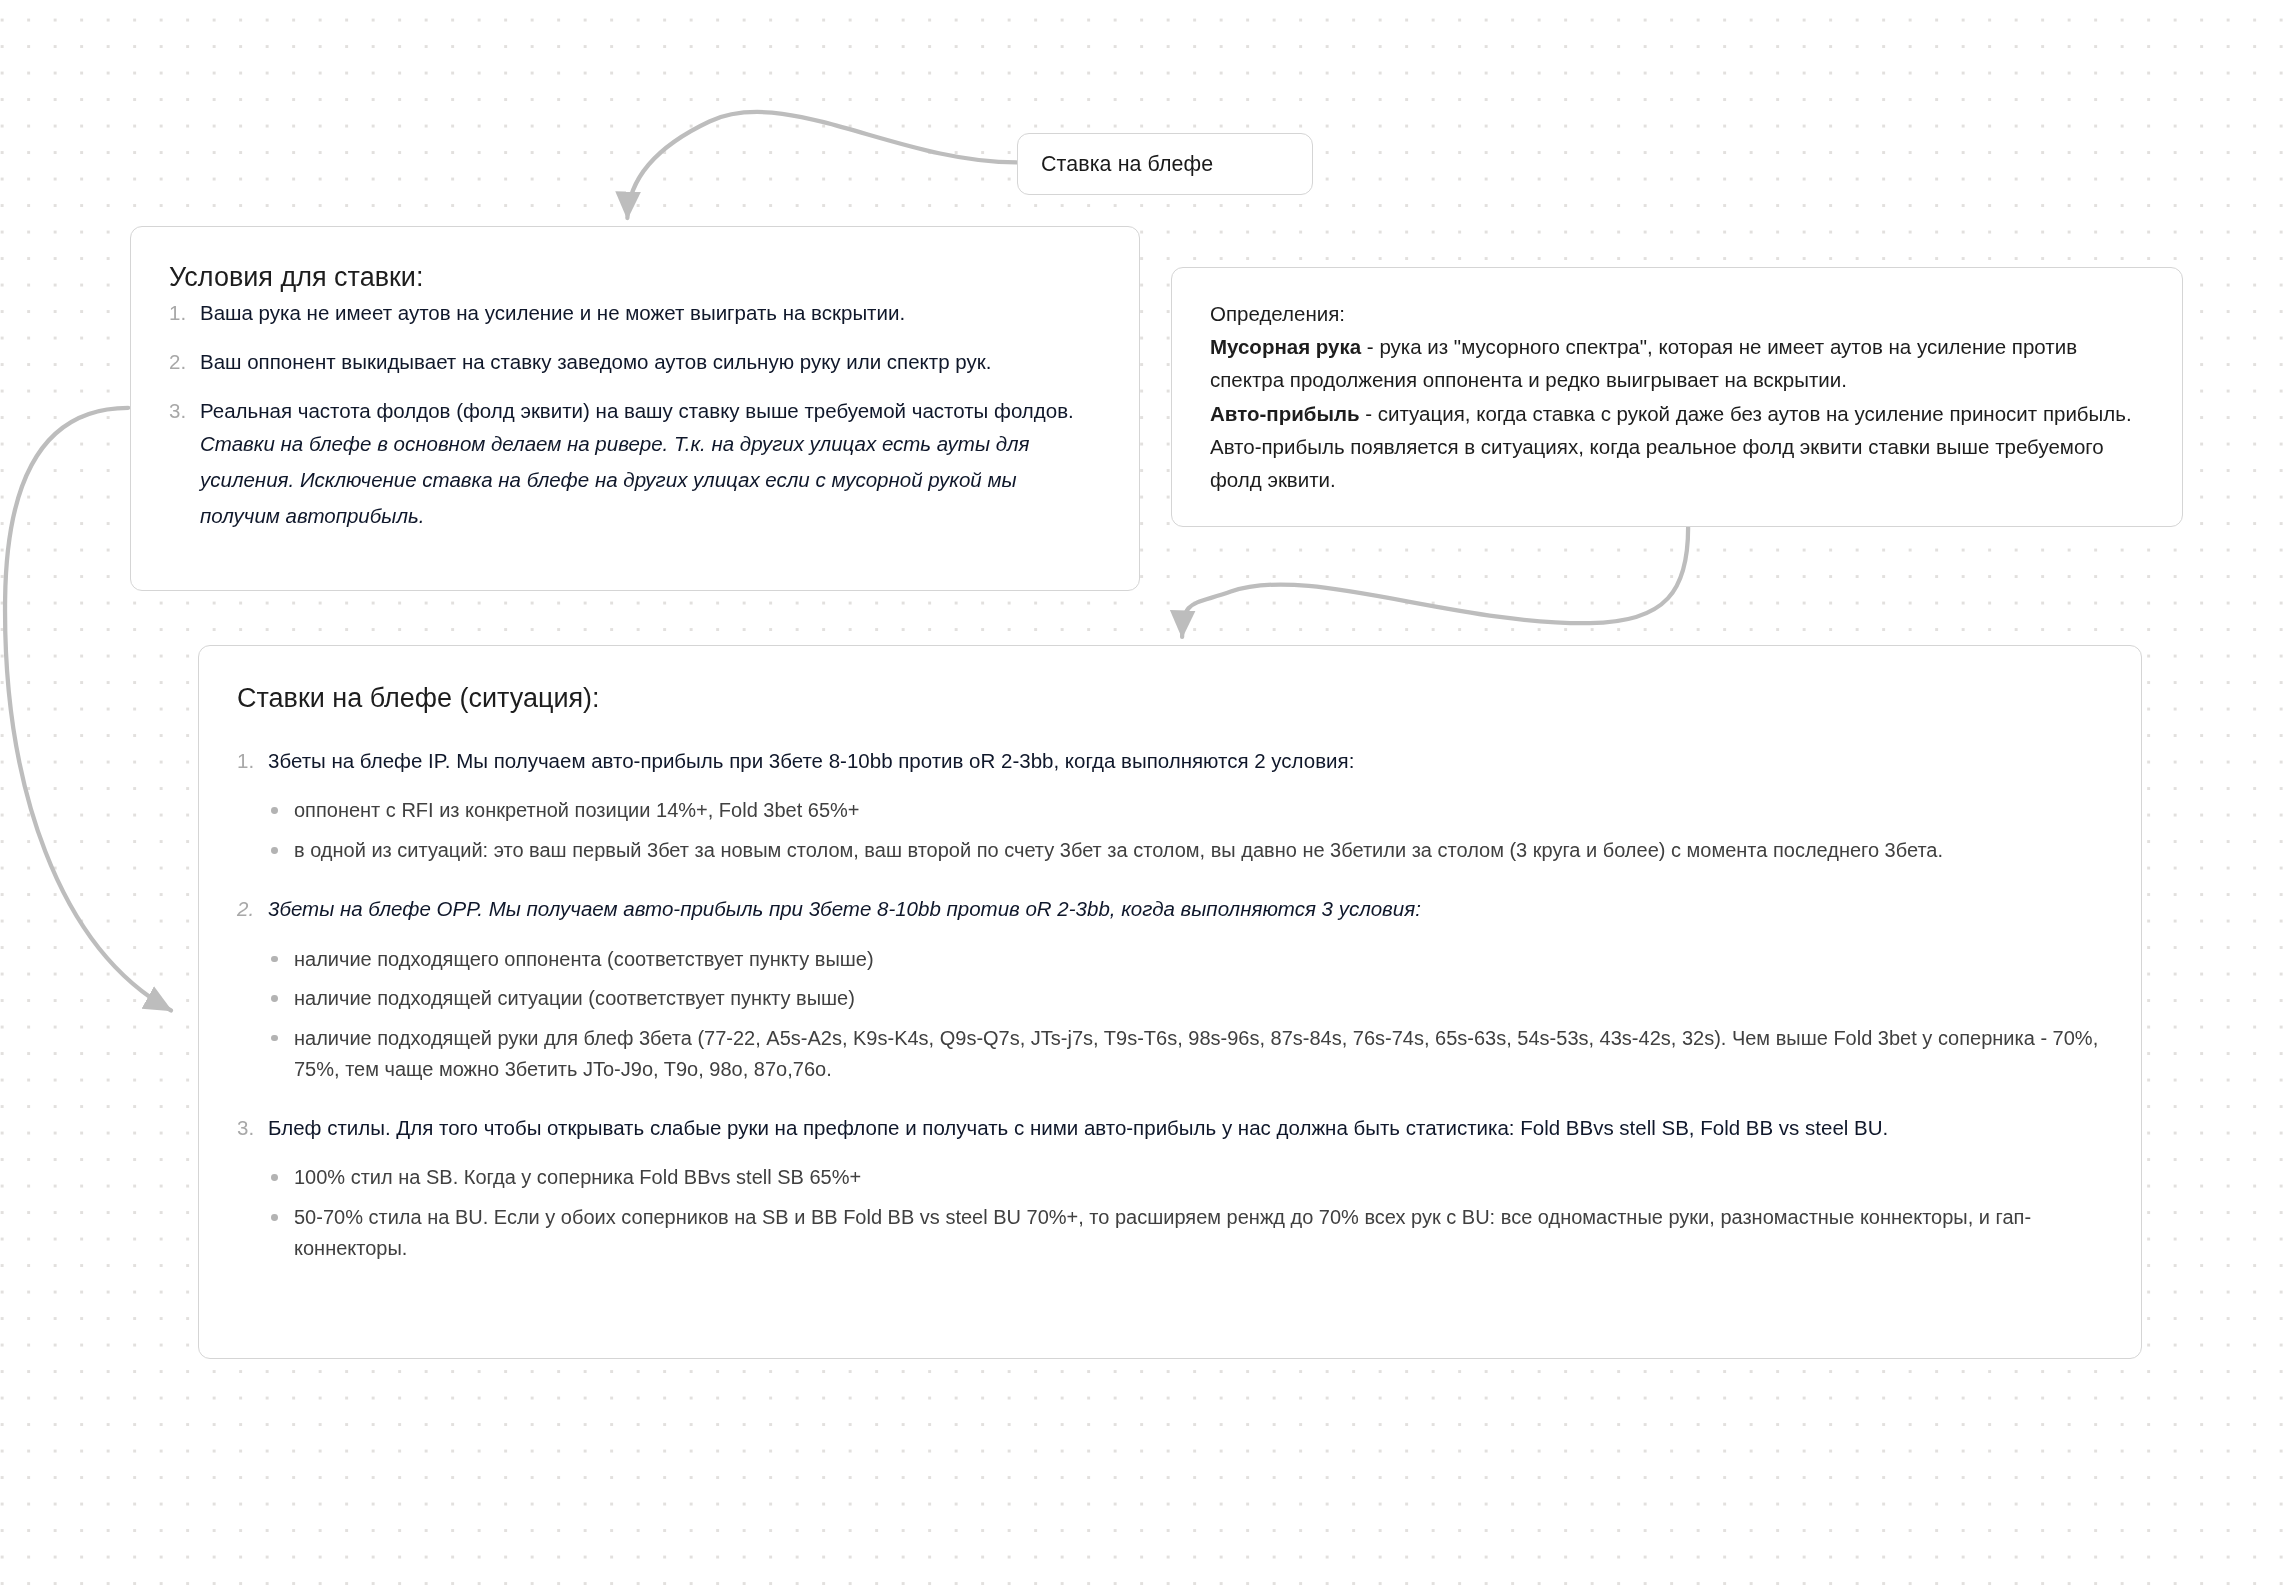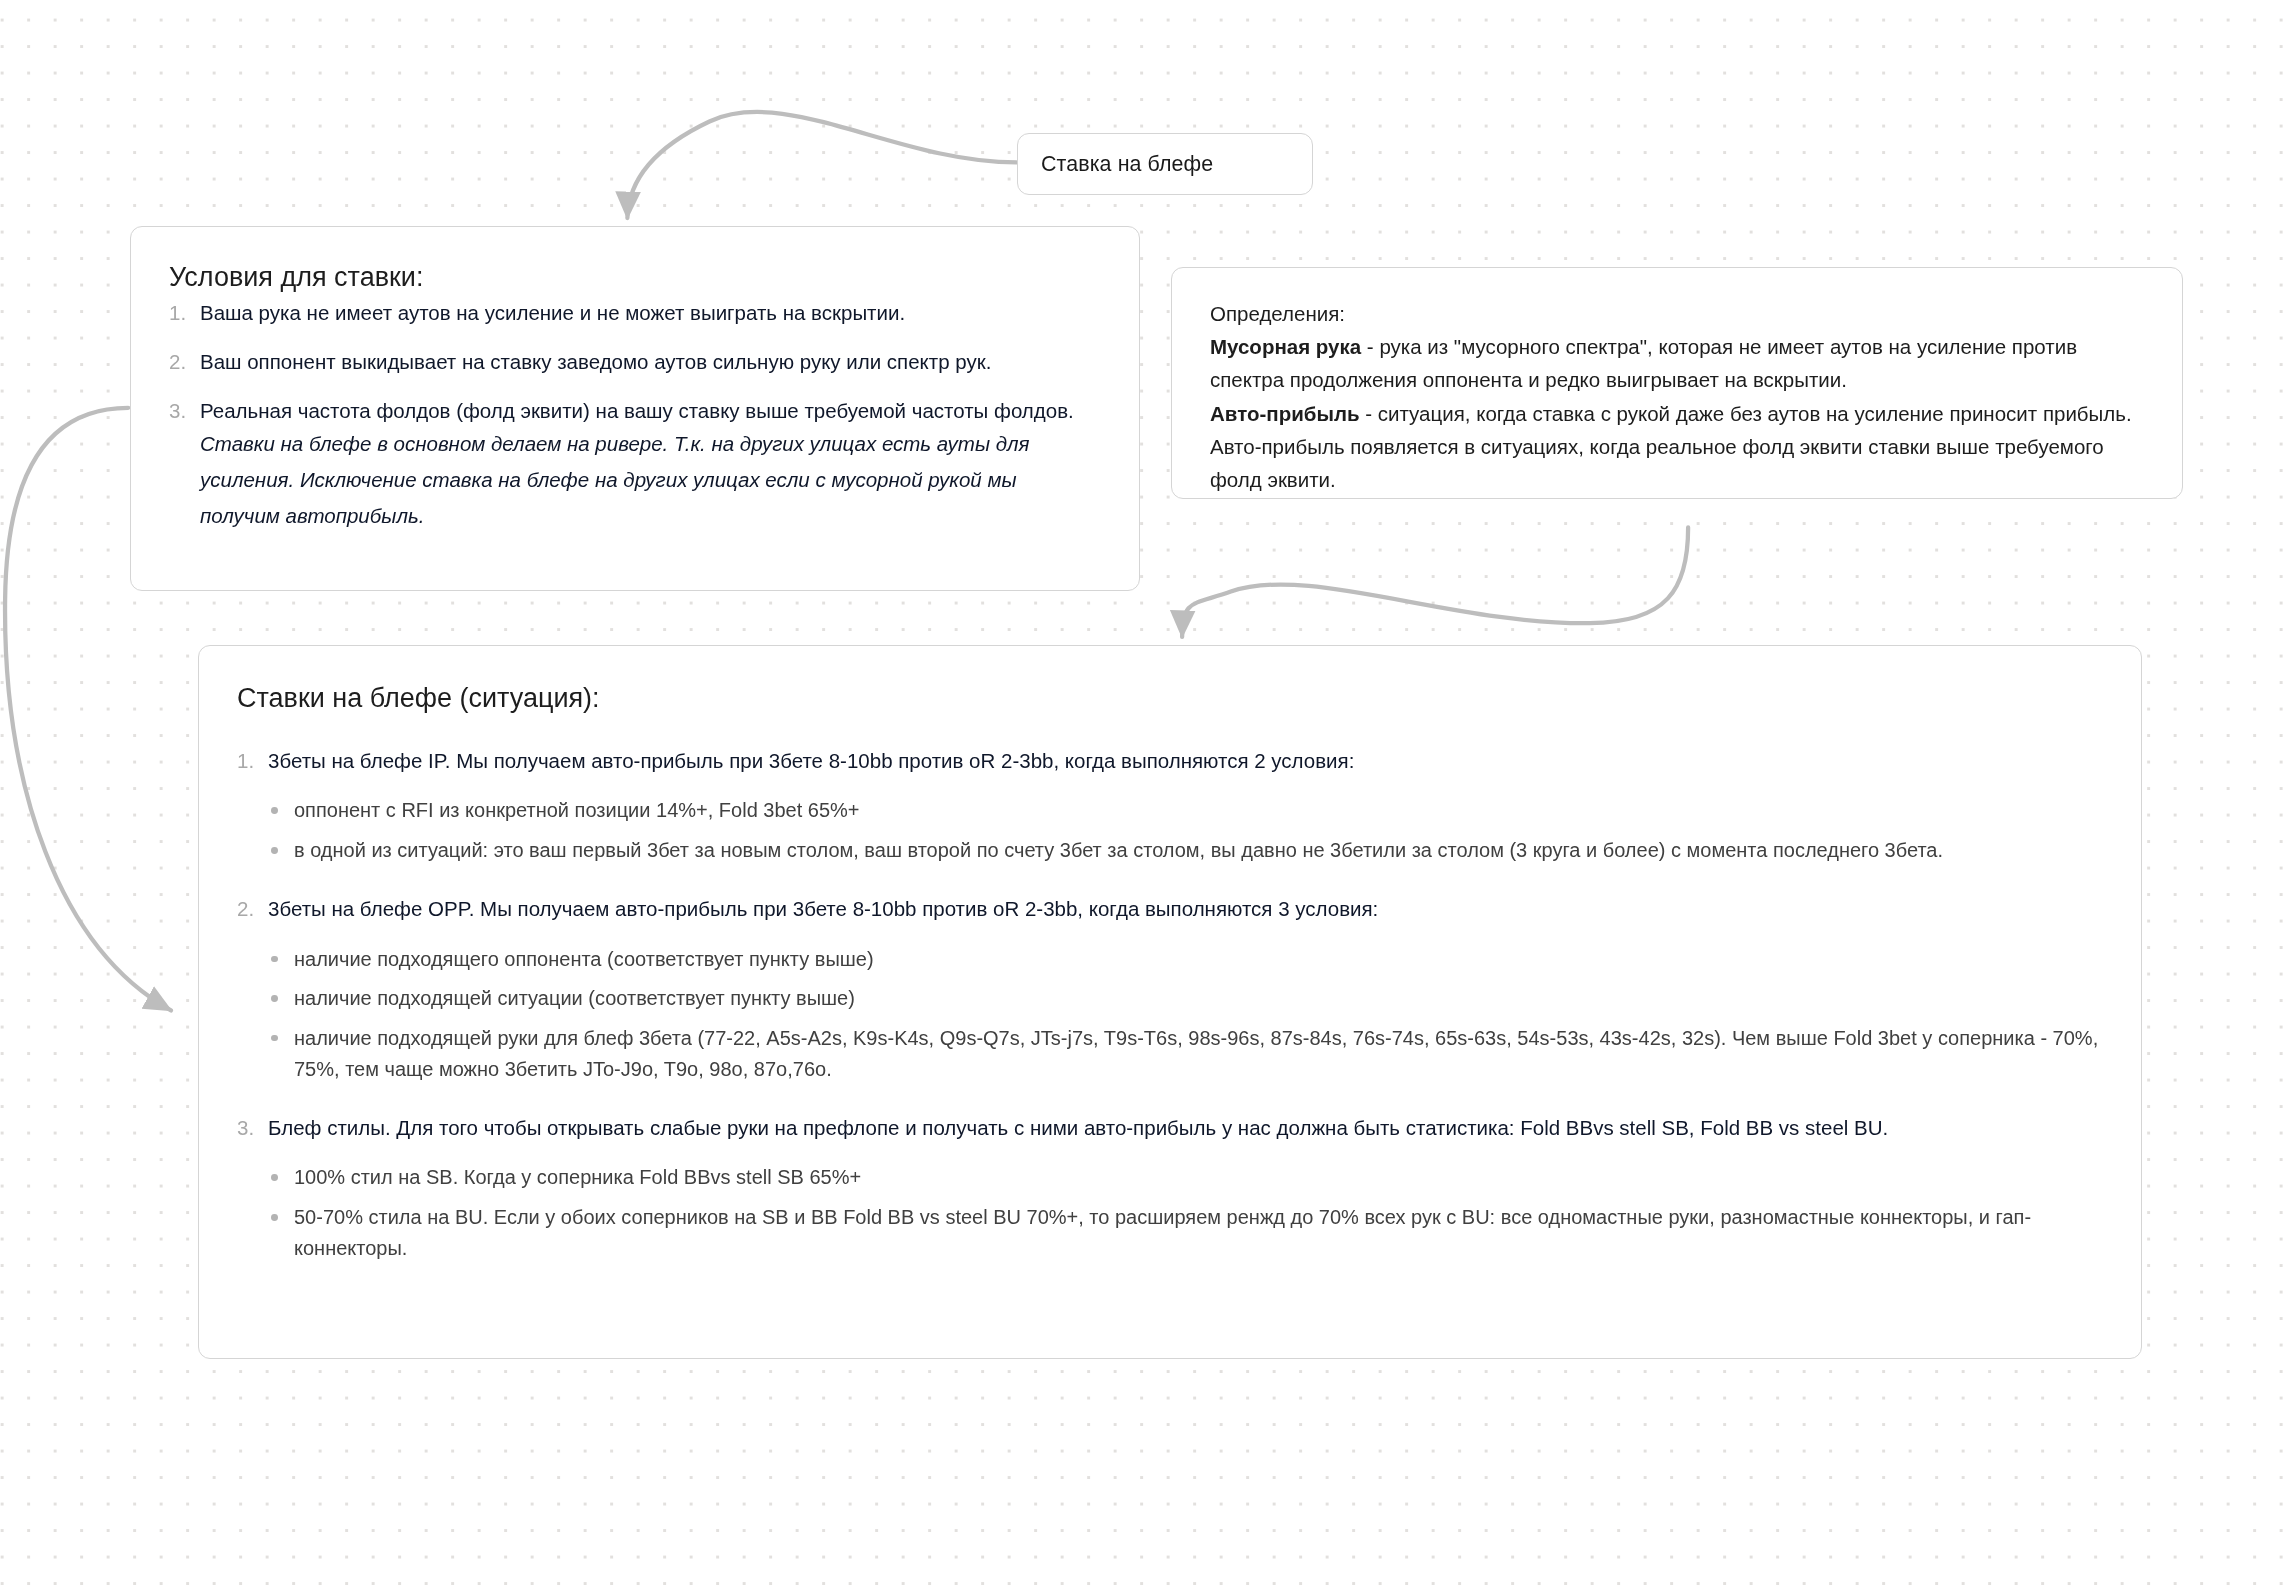--- a/index.html
+++ b/index.html
@@ -57,21 +57,21 @@
     top: 226px;
     width: 1010px;
     height: 365px;
     padding: 31px 38px 26px 38px;
   }
   
   #node-definitions {
     left: 1171px;
     top: 267px;
     width: 1012px;
-    height: 232px;
+    height: 260px;
     padding: 29px 38px 24px 38px;
   }
   
   #node-preflop {
     left: 198px;
     top: 645px;
     width: 1944px;
     height: 714px;
     padding: 32.5px 38px 26px 38px;
   }
@@ -213,21 +213,21 @@
       <li>
         <span>оппонент с RFI из конкретной позиции 14%+, Fold 3bet 65%+</span>
       </li>
       <li>
         <span>в одной из ситуаций: это ваш первый 3бет за новым столом, ваш второй по счету 3бет за столом, вы давно не 3бетили за столом (3 круга и более) с момента последнего 3бета.</span>
       </li>
     </ul>
 
     <div class="gap-l"></div>
 
-    <ol class="num-list pf-num" style="counter-reset: li 1;">
+    <ol class="num-list pf-num" style="counter-reset: li 1; font-style: italic;">
       <li>
         <span>3беты на блефе OPP. Мы получаем авто-прибыль при 3бете 8-10bb против oR 2-3bb, когда выполняются 3 условия:</span>
       </li>
     </ol>
     <div class="gap-m"></div>
     <ul class="dot-list pf-sub" style="padding-left:31px;">
       <li>
         <span>наличие подходящего оппонента (соответствует пункту выше)</span>
       </li>
       <li>

